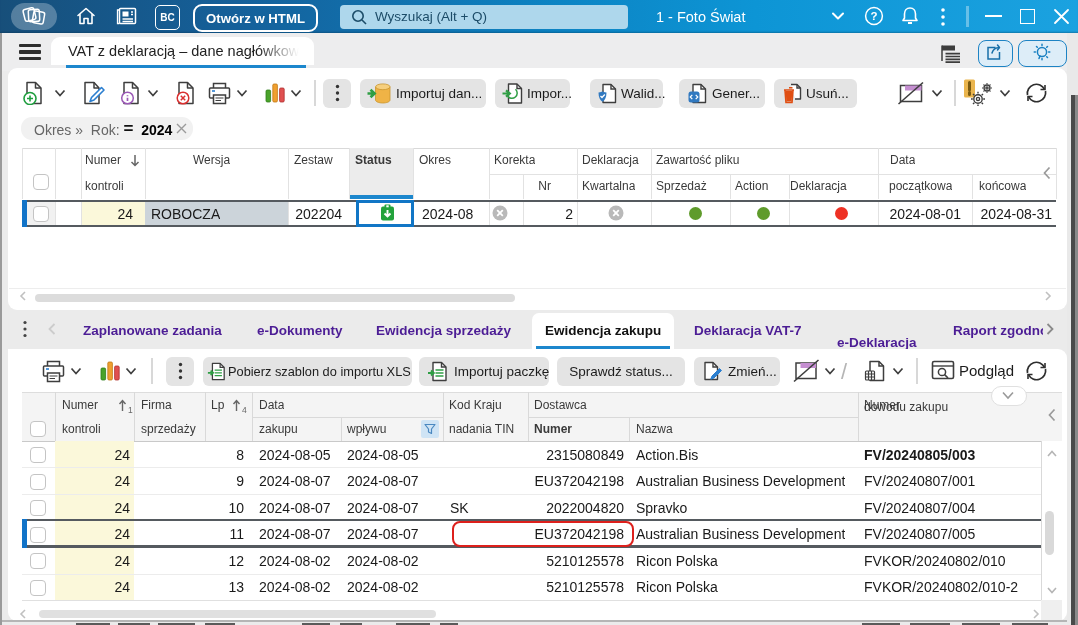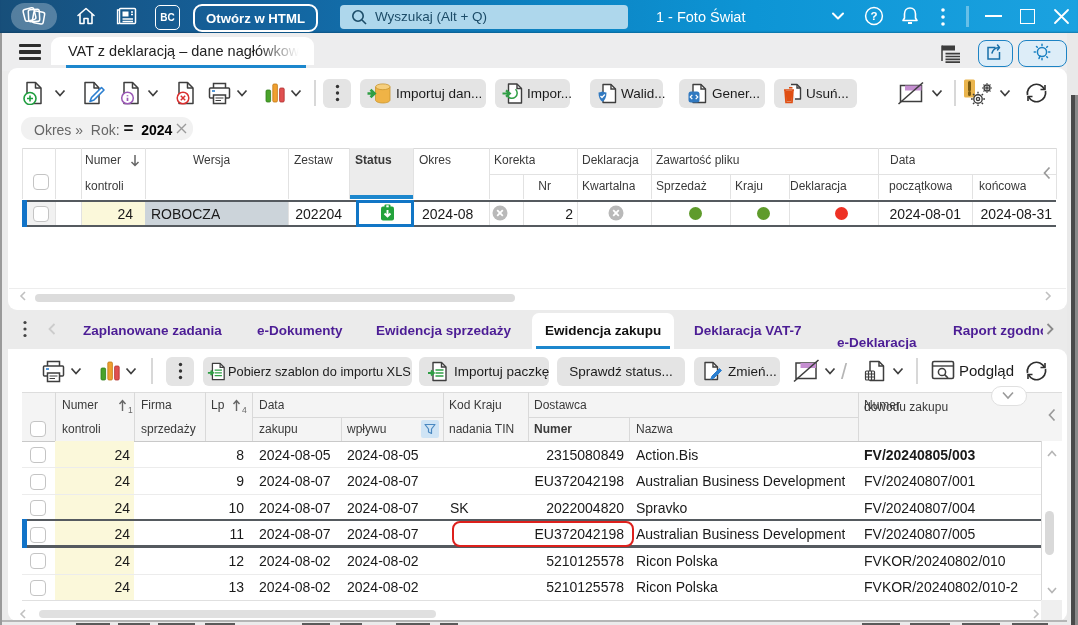--- a/index.html
+++ b/index.html
@@ -295,21 +295,21 @@
   <div class="cell hdr" style="left:355px;top:153px;font-weight:bold;">Status</div>
   <div class="cell hdr" style="left:419px;top:153px;">Okres</div>
   <div class="cell hdr" style="left:494px;top:153px;">Korekta</div>
   <div class="cell hdr" style="left:582px;top:153px;">Deklaracja</div>
   <div class="cell hdr" style="left:656px;top:153px;">Zawartość pliku</div>
   <div class="cell hdr" style="left:890px;top:153px;">Data</div>
   <div class="cell hdr" style="left:85px;top:178.5px;">kontroli</div>
   <div class="cell hdr" style="left:523px;top:178.5px;width:28px;text-align:right;">Nr</div>
   <div class="cell hdr" style="left:582px;top:178.5px;">Kwartalna</div>
   <div class="cell hdr" style="left:656px;top:178.5px;">Sprzedaż</div>
-  <div class="cell hdr" style="left:735px;top:178.5px;">Kraju</div>
+  <div class="cell hdr" style="left:735px;top:178.5px;">Action</div>
   <div class="cell hdr" style="left:790px;top:178.5px;">Deklaracja</div>
   <div class="cell hdr" style="left:889px;top:178.5px;">początkowa</div>
   <div class="cell hdr" style="left:979px;top:178.5px;">końcowa</div>
   <div class="chk" style="left:33px;top:174px;"></div>
   <svg class="ic" style="left:1041px;top:165px" width="12" height="16" viewBox="0 0 12 16">
       <path d="M8.5 2.5 L3.5 8 L8.5 13.5" fill="none" stroke="#9a9a9a" stroke-width="1.7"></path>
     </svg>
 
   <div class="abs" style="left:22px;top:199.5px;width:1034px;height:27px;background:#fff;"></div>
   <div class="abs" style="left:22px;top:199.5px;width:1034px;height:2px;background:#555a5f;"></div>

